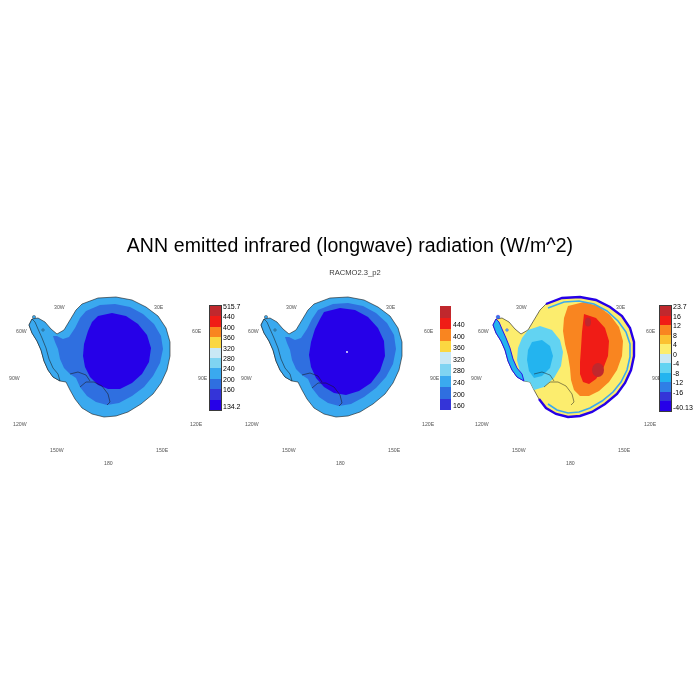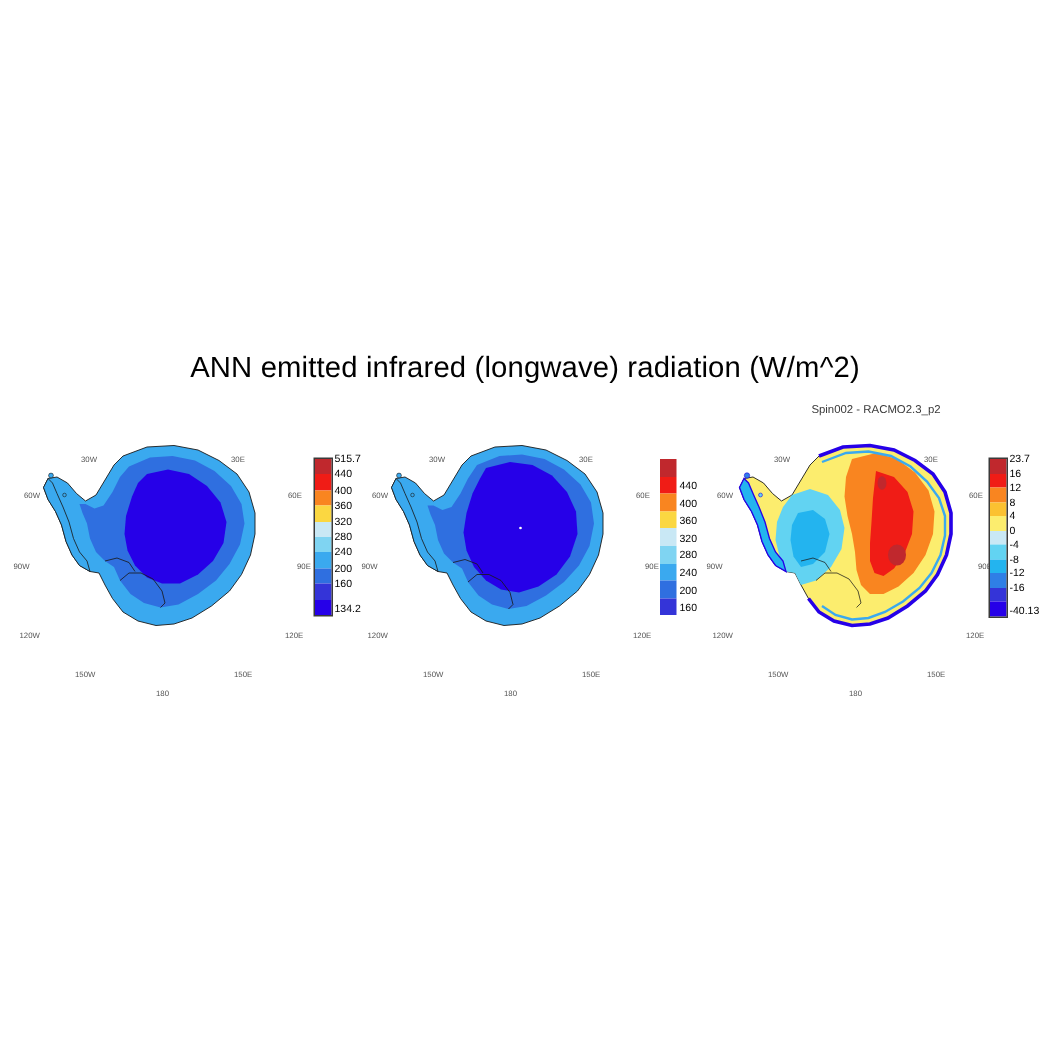--- a/index.html
+++ b/index.html
@@ -148,20 +148,21 @@
           <span class="cbar-lab" style="top:69.8px">200</span>
           <span class="cbar-lab" style="top:80.2px">160</span>
           <span class="cbar-lab" style="top:97px">134.2</span>
         </div>
       </div>
 
     </div>
   </div>
 
   <div class="panel panel-2">
+    <div class="panel-title">RACMO2.3_p2</div>
     <div class="map-area">
 
       <span class="lon" style="left:46px;top:22px;">30W</span>
       <span class="lon" style="left:146px;top:22px;">30E</span>
       <span class="lon" style="left:8px;top:46px;">60W</span>
       <span class="lon" style="left:184px;top:46px;">60E</span>
       <span class="lon" style="left:1px;top:93px;">90W</span>
       <span class="lon" style="left:190px;top:93px;">90E</span>
       <span class="lon" style="left:5px;top:139px;">120W</span>
       <span class="lon" style="left:182px;top:139px;">120E</span>
@@ -215,21 +216,20 @@
           <span class="cbar-lab" style="top:73px">240</span>
           <span class="cbar-lab" style="top:84.6px">200</span>
           <span class="cbar-lab" style="top:96.2px">160</span>
         </div>
       </div>
 
     </div>
   </div>
 
   <div class="panel panel-3">
-    <div class="panel-title">Spin002 - RACMO2.3_p2</div>
     <div class="map-area">
 
       <span class="lon" style="left:46px;top:22px;">30W</span>
       <span class="lon" style="left:146px;top:22px;">30E</span>
       <span class="lon" style="left:8px;top:46px;">60W</span>
       <span class="lon" style="left:176px;top:46px;">60E</span>
       <span class="lon" style="left:1px;top:93px;">90W</span>
       <span class="lon" style="left:182px;top:93px;">90E</span>
       <span class="lon" style="left:5px;top:139px;">120W</span>
       <span class="lon" style="left:174px;top:139px;">120E</span>

